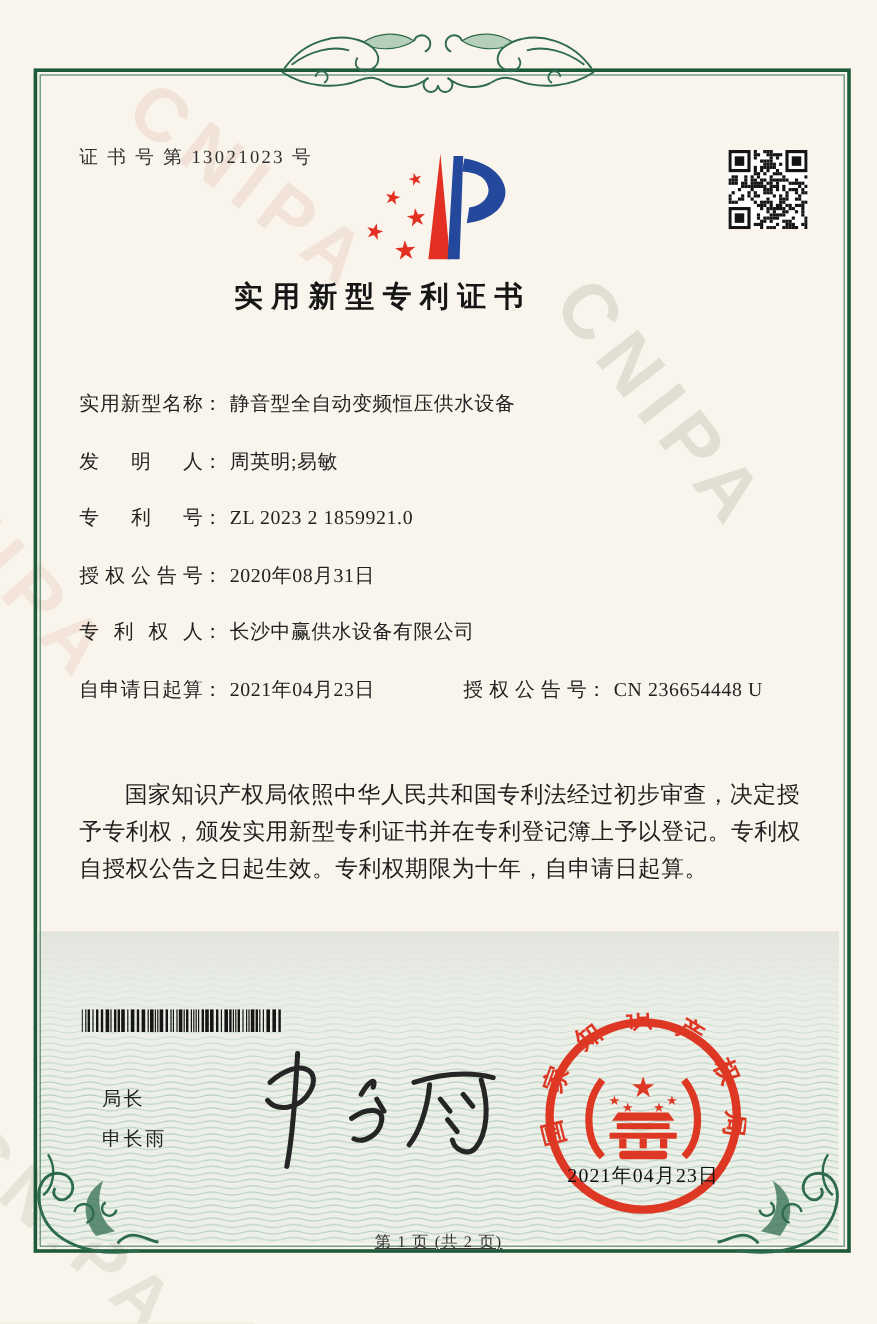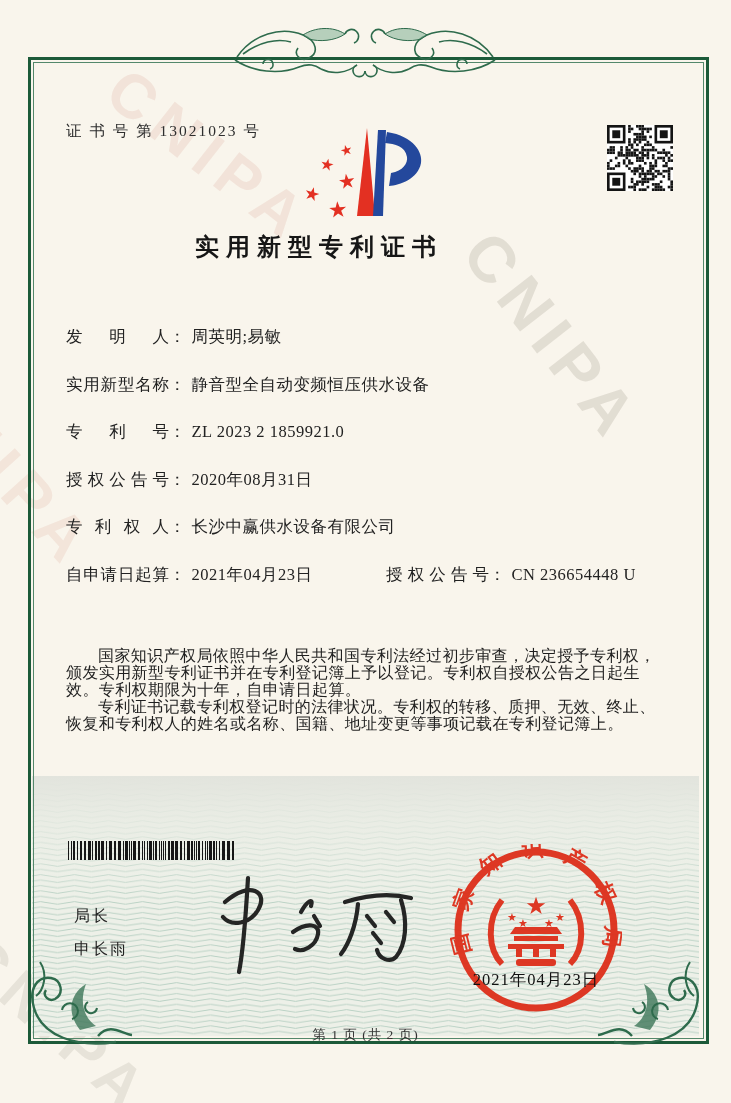--- a/index.html
+++ b/index.html
@@ -36,37 +36,37 @@
   .title{position:absolute;left:0;top:211px;width:638px;text-align:center;
          font-size:24px;font-weight:bold;letter-spacing:7px;color:#161616;}
 
   .fields{position:absolute;left:66px;top:306px;width:620px;font-size:16.5px;color:#222;}
   .frow{height:21px;margin-bottom:26.5px;position:relative;white-space:nowrap;}
   .flabel{display:inline-block;width:103px;text-align:justify;text-align-last:justify;}
   .fcolon{display:inline-block;margin-right:6px;}
   .fvalue{letter-spacing:0.5px;}
   .grant-second{position:absolute;left:320px;top:0;}
 
-  .paras{position:absolute;left:66px;top:627px;width:602px;font-size:16px;
-         line-height:17px;color:#1f1f1f;}
+  .paras{position:absolute;left:66px;top:627px;width:602px;font-size:19px;
+         line-height:31px;color:#1f1f1f;}
   .paras p{margin:0;text-indent:2em;letter-spacing:0.4px;}
 
   .barcode{position:absolute;left:68px;top:821px;width:167px;height:19px;}
 
-  .signer{position:absolute;left:74px;top:886px;font-size:16px;color:#222;letter-spacing:2px;}
+  .signer{position:absolute;left:85px;top:886px;font-size:16px;color:#222;letter-spacing:2px;}
   .signer div{margin-bottom:12px;}
 
   .signature{position:absolute;left:195px;top:852px;width:240px;height:110px;z-index:4;}
 
   .seal{position:absolute;left:450px;top:824px;width:172px;height:172px;z-index:4;}
   .seal-date{position:absolute;left:446px;top:949px;width:180px;text-align:center;
              font-size:16.5px;color:#111;letter-spacing:1px;z-index:5;}
 
   .page-num{position:absolute;left:0;top:1006px;width:731px;text-align:center;
-            font-size:13.5px;color:#333;letter-spacing:1px;}
+            font-size:13.5px;color:#333;letter-spacing:1px;text-decoration:underline;}
   .footer-note{position:absolute;left:0;top:1094px;width:731px;text-align:center;
             font-size:14.5px;color:#2c2c2c;letter-spacing:3px;}
 
   .orn-top{position:absolute;left:233px;top:20px;width:264px;height:64px;z-index:2;}
   .orn-bl{position:absolute;left:18px;top:950px;width:115px;height:102px;z-index:2;}
   .orn-br{position:absolute;left:597px;top:950px;width:115px;height:102px;z-index:2;transform:scaleX(-1);}
 </style>
 </head>
 <body>
 
@@ -372,45 +372,44 @@
         <rect x="52.800000000000004" y="5.28" width="7.92" height="7.92" fill="#141414"></rect>
         <rect x="0" y="47.52" width="18.48" height="18.48" fill="#141414"></rect>
         <rect x="2.64" y="50.160000000000004" width="13.200000000000001" height="13.200000000000001" fill="#ffffff"></rect>
         <rect x="5.28" y="52.800000000000004" width="7.92" height="7.92" fill="#141414"></rect>
       </svg>
 
     <div class="title">实用新型专利证书</div>
 
     <div class="fields">
       <div class="frow">
-        <span class="flabel">发明人</span><span class="fcolon">：</span><span class="fvalue">周英明;易敏</span>
+        <span class="flabel">实用新型名称</span><span class="fcolon">：</span><span class="fvalue">静音型全自动变频恒压供水设备</span>
       </div>
       <div class="frow">
-        <span class="flabel">实用新型名称</span><span class="fcolon">：</span><span class="fvalue">静音型全自动变频恒压供水设备</span>
+        <span class="flabel">发明人</span><span class="fcolon">：</span><span class="fvalue">周英明;易敏</span>
       </div>
       <div class="frow">
         <span class="flabel">专利号</span><span class="fcolon">：</span><span class="fvalue">ZL 2023 2 1859921.0</span>
       </div>
       <div class="frow">
         <span class="flabel">授权公告号</span><span class="fcolon">：</span><span class="fvalue">2020年08月31日</span>
       </div>
       <div class="frow">
         <span class="flabel">专利权人</span><span class="fcolon">：</span><span class="fvalue">长沙中赢供水设备有限公司</span>
       </div>
       <div class="frow">
         <span class="flabel">自申请日起算</span><span class="fcolon">：</span><span class="fvalue">2021年04月23日</span>
         <span class="grant-second">
           <span class="flabel">授权公告号</span><span class="fcolon">：</span><span class="fvalue">CN 236654448 U</span>
         </span>
       </div>
     </div>
 
     <div class="paras">
       <p>国家知识产权局依照中华人民共和国专利法经过初步审查，决定授予专利权，颁发实用新型专利证书并在专利登记簿上予以登记。专利权自授权公告之日起生效。专利权期限为十年，自申请日起算。</p>
-      <p>专利证书记载专利权登记时的法律状况。专利权的转移、质押、无效、终止、恢复和专利权人的姓名或名称、国籍、地址变更等事项记载在专利登记簿上。</p>
     </div>
 
     <svg class="barcode" id="barcode-svg" viewBox="0 0 167 19" preserveAspectRatio="none">
         <rect x="0" y="0" width="1" height="19" fill="#161616"></rect>
         <rect x="3" y="0" width="1" height="19" fill="#161616"></rect>
         <rect x="5" y="0" width="2" height="19" fill="#161616"></rect>
         <rect x="9" y="0" width="1" height="19" fill="#161616"></rect>
         <rect x="12" y="0" width="2" height="19" fill="#161616"></rect>
         <rect x="16" y="0" width="2" height="19" fill="#161616"></rect>
         <rect x="20" y="0" width="3" height="19" fill="#161616"></rect>

